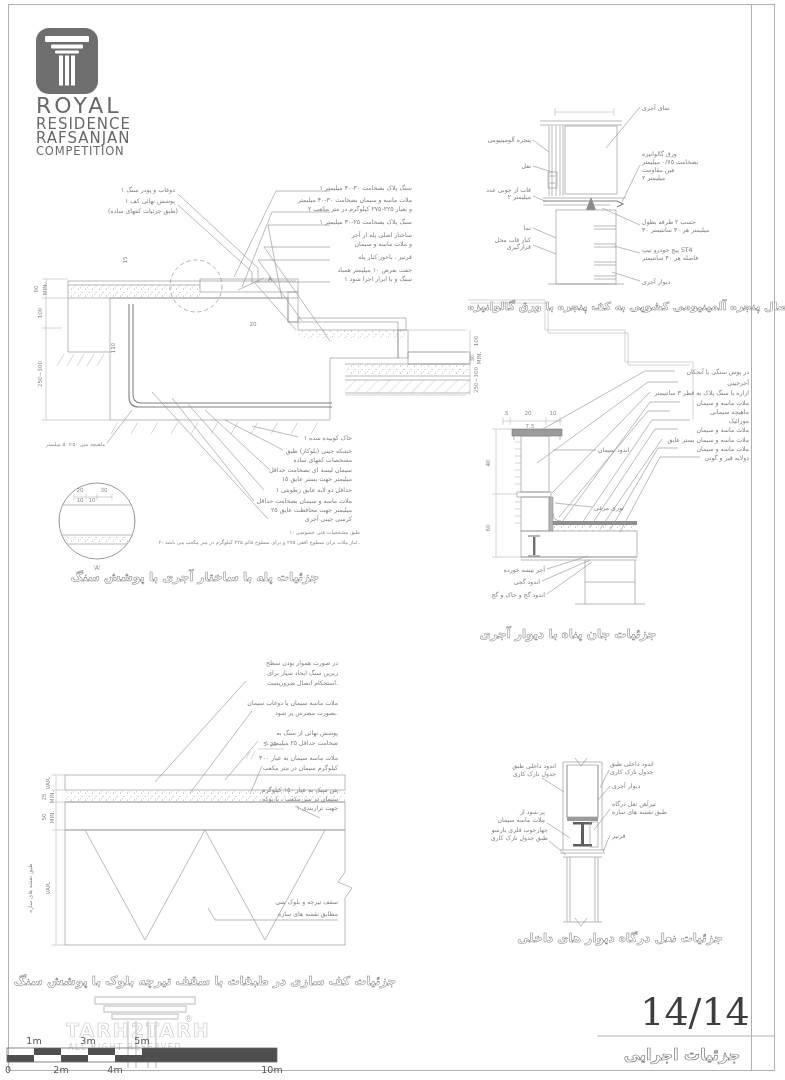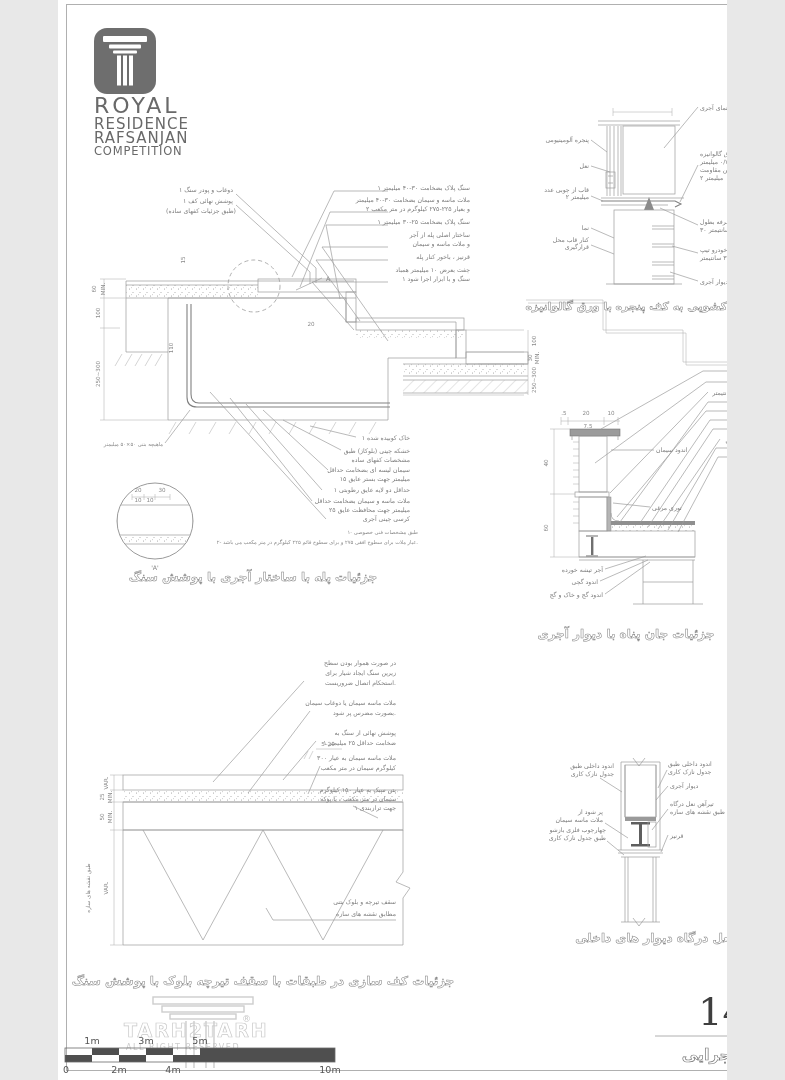--- a/index.html
+++ b/index.html
@@ -1,16 +1,16 @@
 <!DOCTYPE html>
 <html lang="fa"><head>
 <meta charset="utf-8">
 <style>
   html,body{margin:0;padding:0;background:#e8e8e8;}
-  .page{position:relative;width:669px;height:1080px;background:#ffffff;margin:0 auto;
+  .page{position:relative;width:785px;height:1080px;background:#ffffff;margin:0 auto;
         font-family:"DejaVu Sans",sans-serif;overflow:hidden;}
   svg{display:block}
   svg text{font-family:"DejaVu Sans",sans-serif;}
   .t{font-size:6.2px;fill:#7d7d7d;}
   .t5{font-size:5.2px;fill:#8a8a8a;}
   .end{text-anchor:end;}
   .mid{text-anchor:middle;}
   .dim{font-size:5.6px;fill:#8a8a8a;text-anchor:middle;}
   .ttl{font-size:12px;font-weight:bold;fill:#ffffff;stroke:#878787;stroke-width:.55;text-anchor:middle;}
   .ttl-s{font-size:11px;}

